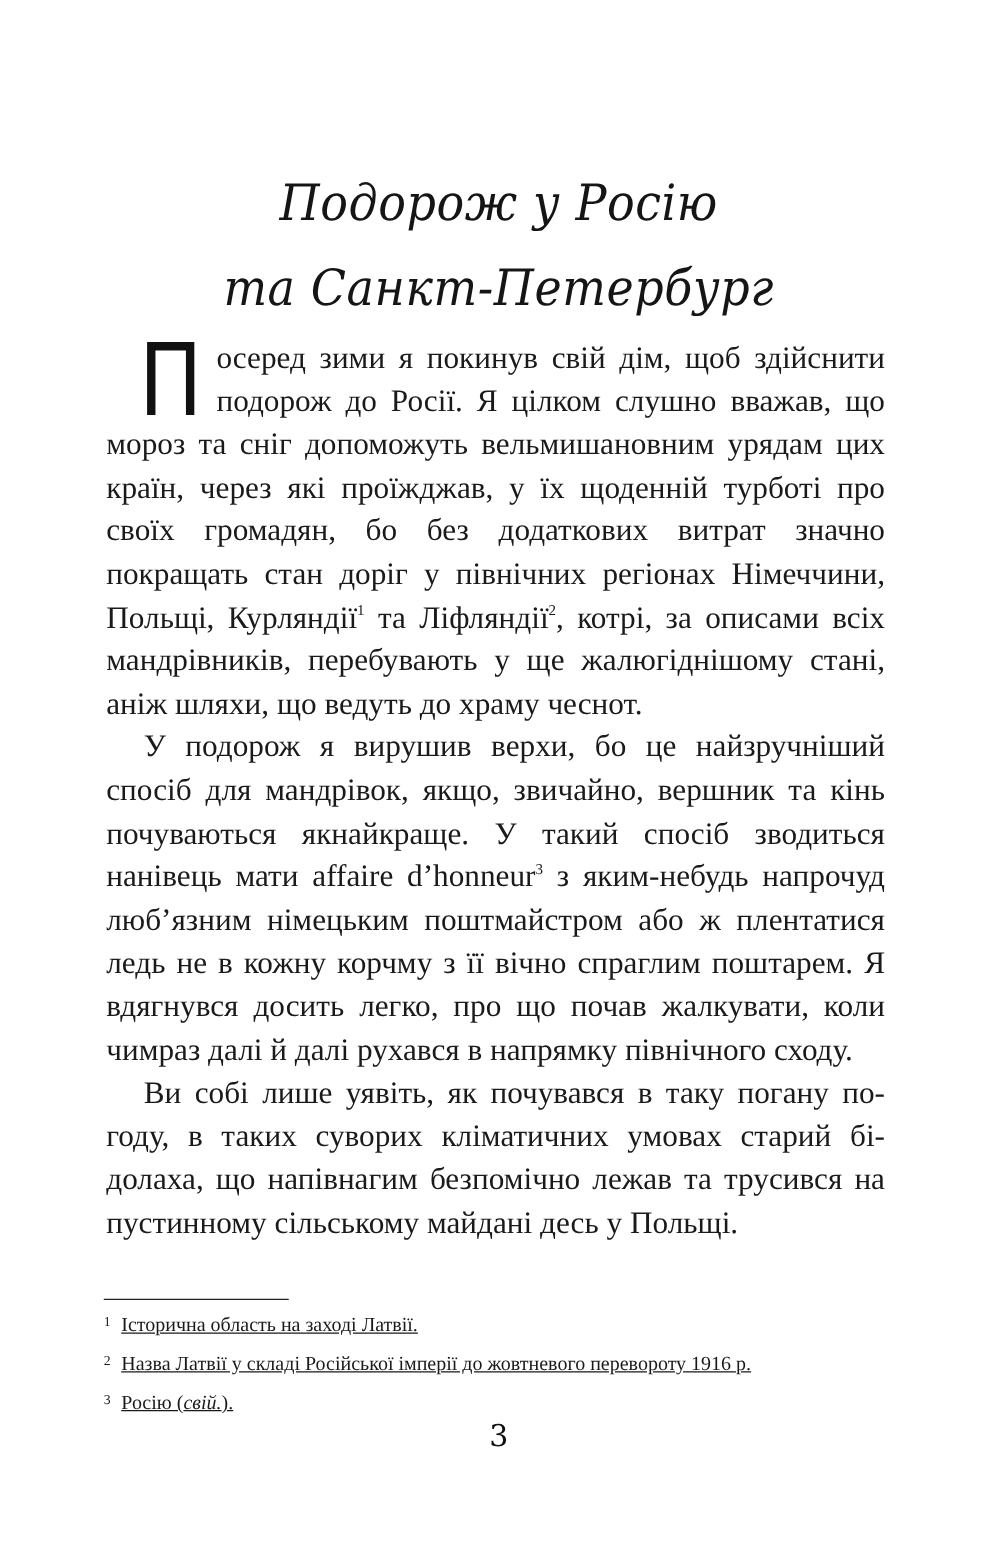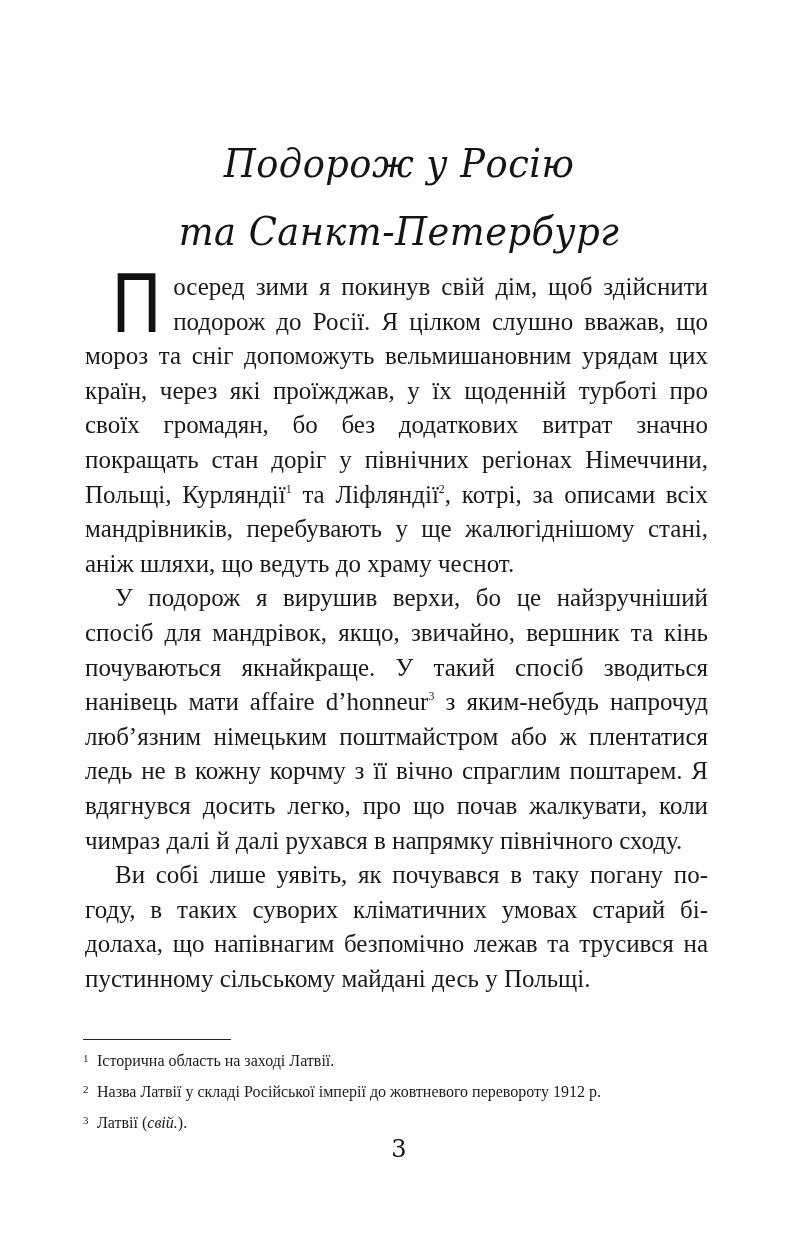--- a/index.html
+++ b/index.html
@@ -86,20 +86,21 @@
       position: absolute;
       left: 83px;
       top: 1044px;
       width: 630px;
       font-size: 16px;
       line-height: 28px;
     }
     .footnotes .fn-item {
       display: block;
       white-space: nowrap;
+      text-decoration: underline;
     }
     .footnotes .fn-num {
       display: inline-block;
       font-size: 11px;
       vertical-align: 4px;
       width: 14px;
     }
     .footnotes em {
       font-style: italic;
     }
@@ -130,19 +131,19 @@
 
     <p><span>У подорож я вирушив верхи, бо це найзручні­ший спосіб для мандрівок, якщо, звичайно, верш­ник та кінь почуваються якнайкраще. У такий спосіб зводиться нанівець мати affaire d’honneur</span><sup class="fn">3</sup><span> з яким-небудь напрочуд люб’язним німецьким пошт­майстром або ж плентатися ледь не в кожну корчму з її вічно спраглим поштарем. Я вдягнувся досить легко, про що почав жалкувати, коли чимраз далі й далі рухався в напрямку північного сходу.</span></p>
 
     <p><span>Ви собі лише уявіть, як почувався в таку погану по­году, в таких суворих кліматичних умовах старий бі­долаха, що напівнагим безпомічно лежав та трусився на пустинному сільському майдані десь у Польщі.</span></p>
   </div>
 
   <div class="fn-rule"></div>
 
   <div class="footnotes">
     <span class="fn-item"><span class="fn-num">1</span><span>Історична область на заході Латвії.</span></span>
-    <span class="fn-item"><span class="fn-num">2</span><span>Назва Латвії у складі Російської імперії до жовтневого перевороту 1912 р.</span></span>
-    <span class="fn-item"><span class="fn-num">3</span><span>Латвії (</span><em>свій.</em><span>).</span></span>
+    <span class="fn-item"><span class="fn-num">2</span><span>Назва Латвії у складі Російської імперії до жовтневого перевороту 1916 р.</span></span>
+    <span class="fn-item"><span class="fn-num">3</span><span>Росію (</span><em>свій.</em><span>).</span></span>
   </div>
 
   <div class="page-number">3</div>
 
 </div>
 
 </body></html>

